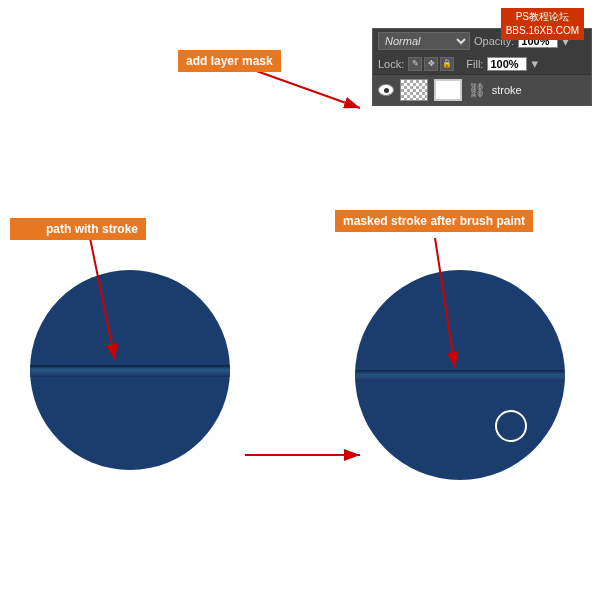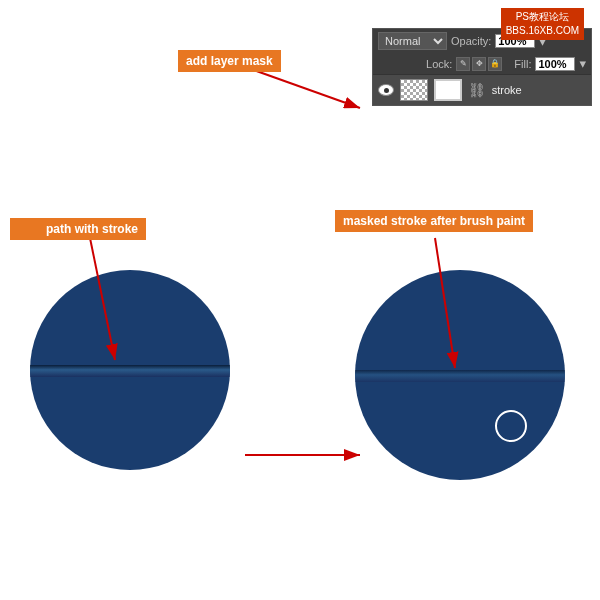--- a/index.html
+++ b/index.html
@@ -44,42 +44,42 @@
       padding: 3px 5px;
       gap: 4px;
       background: #3c3c3c;
     }
     .ps-select {
       background: #555;
       color: #ddd;
       border: 1px solid #666;
       font-size: 11px;
       padding: 1px 2px;
-      width: 69px;
+      width: 92px;
+      font-style: italic;
     }
     .ps-label {
       color: #bbb;
       font-size: 11px;
     }
     .ps-input {
       background: #fff;
       color: #000;
       border: 1px solid #888;
       font-size: 11px;
       width: 40px;
       padding: 0 2px;
       font-weight: bold;
     }
     .ps-panel-row2 {
       display: flex;
       align-items: center;
       padding: 3px 5px;
       gap: 4px;
       background: #3c3c3c;
-      justify-content: flex-end;
     }
     .lock-icons {
       display: flex;
       align-items: center;
       gap: 2px;
     }
     .lock-icon-box {
       width: 14px;
       height: 14px;
       background: #555;

